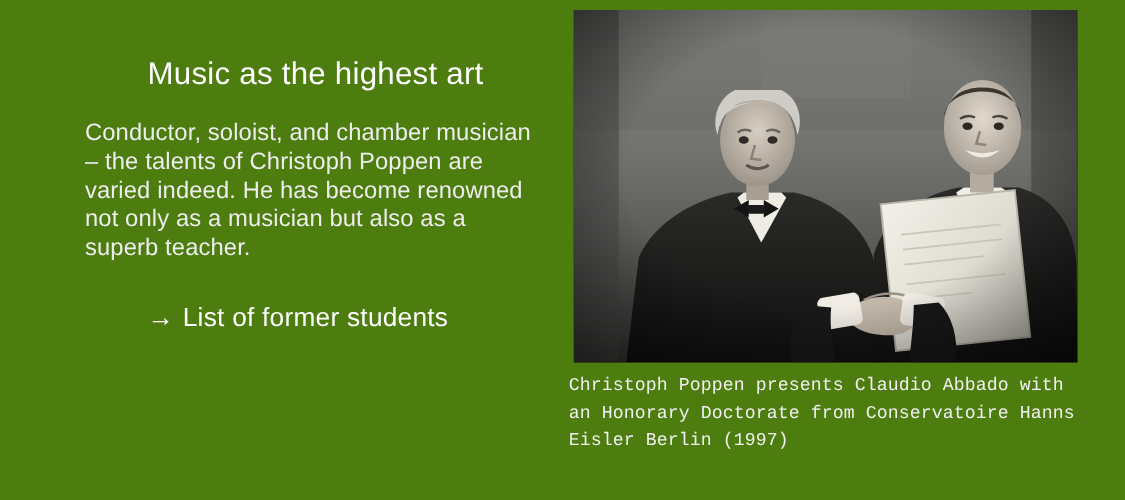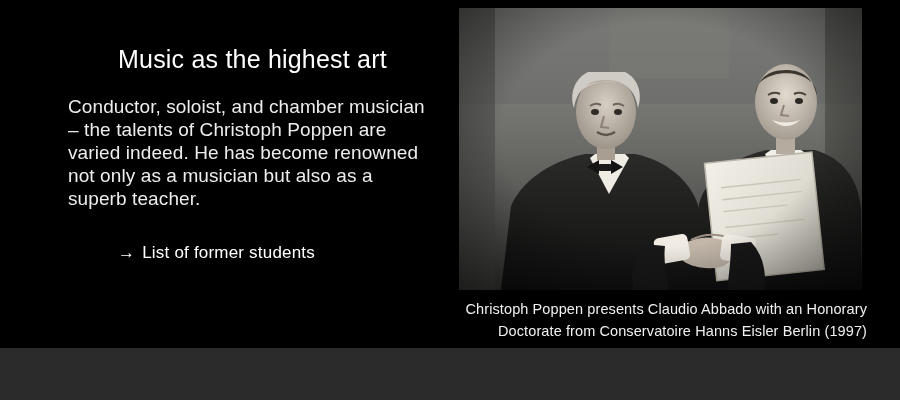--- a/index.html
+++ b/index.html
@@ -10,22 +10,22 @@
     width: 900px;
     height: 400px;
     background: #2b2b2b;
     font-family: "Liberation Sans", sans-serif;
     color: #ffffff;
     overflow: hidden;
   }
   .page {
     position: relative;
     width: 900px;
-    height: 348px;
-    background: #000000;
+    height: 400px;
+    background: #4d7c0f;
   }
   
   .left-col {
     position: absolute;
     left: 0;
     top: 0;
     width: 455px;
     height: 400px;
   }
   .headline {
@@ -45,21 +45,21 @@
     width: 368px;
     font-size: 19px;
     line-height: 23px;
     color: #ededed;
     letter-spacing: 0.1px;
   }
   .cta {
     position: absolute;
     left: 118px;
     top: 243px;
-    font-size: 17px;
+    font-size: 21px;
     color: #ffffff;
     text-decoration: none;
     white-space: nowrap;
     letter-spacing: 0.2px;
   }
   .cta .arrow {
     display: inline-block;
     margin-right: 7px;
   }
   
@@ -77,25 +77,26 @@
     width: 403px;
     height: 282px;
     overflow: hidden;
     background: #111;
   }
   .caption {
     position: absolute;
     left: 0px;
     top: 298px;
     width: 412px;
-    text-align: right;
+    text-align: left;
     font-size: 14.5px;
     line-height: 22px;
     color: #f0f0f0;
     letter-spacing: 0.1px;
+    font-family: Liberation Mono, monospace;
   }
   
   .photo-frame svg {
     display: block;
     width: 403px;
     height: 282px;
   }
 </style>
 </head>
 <body>

